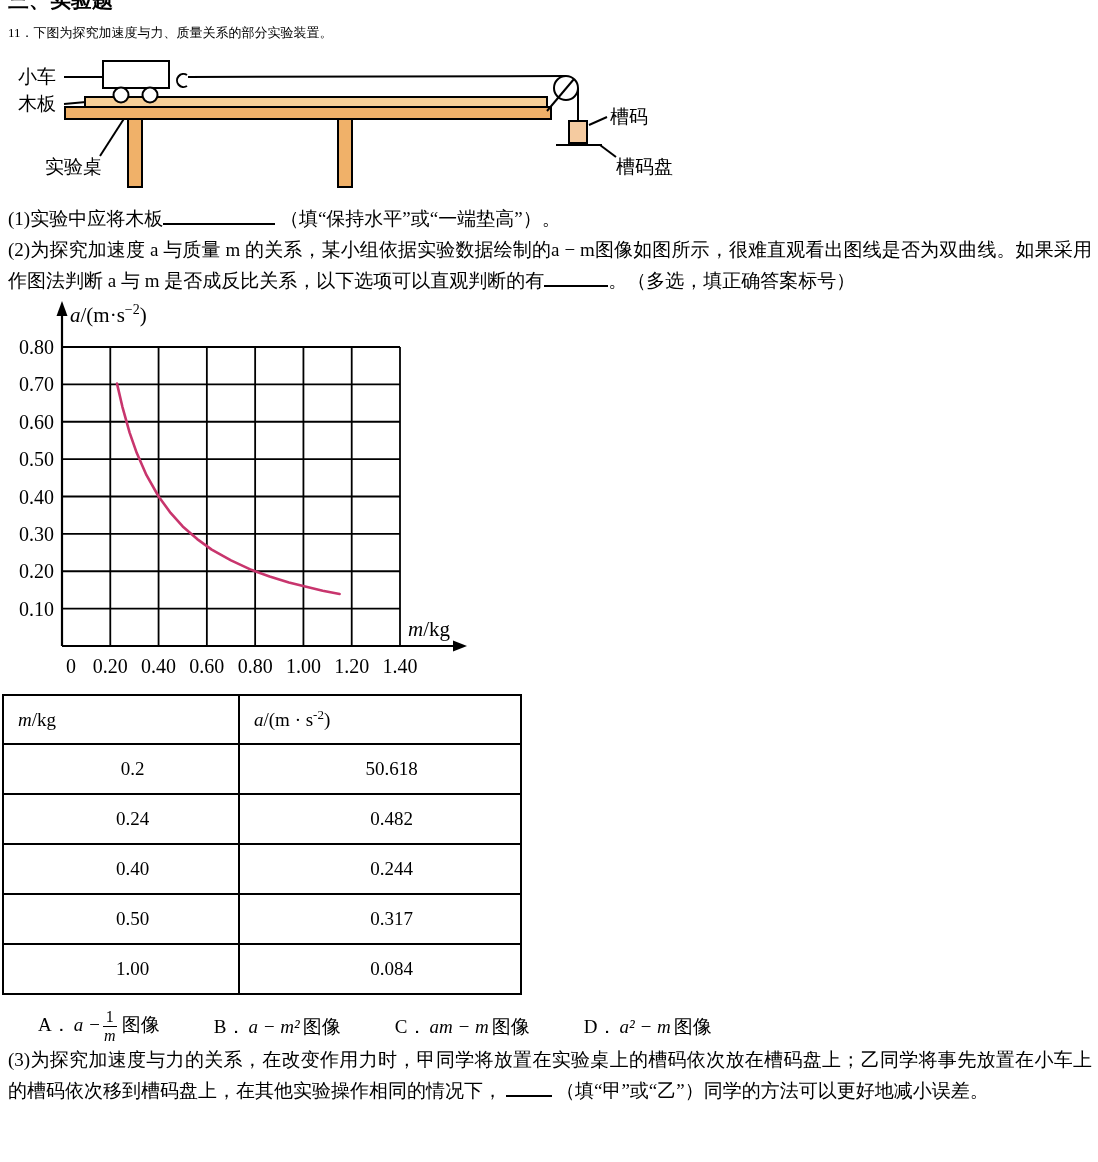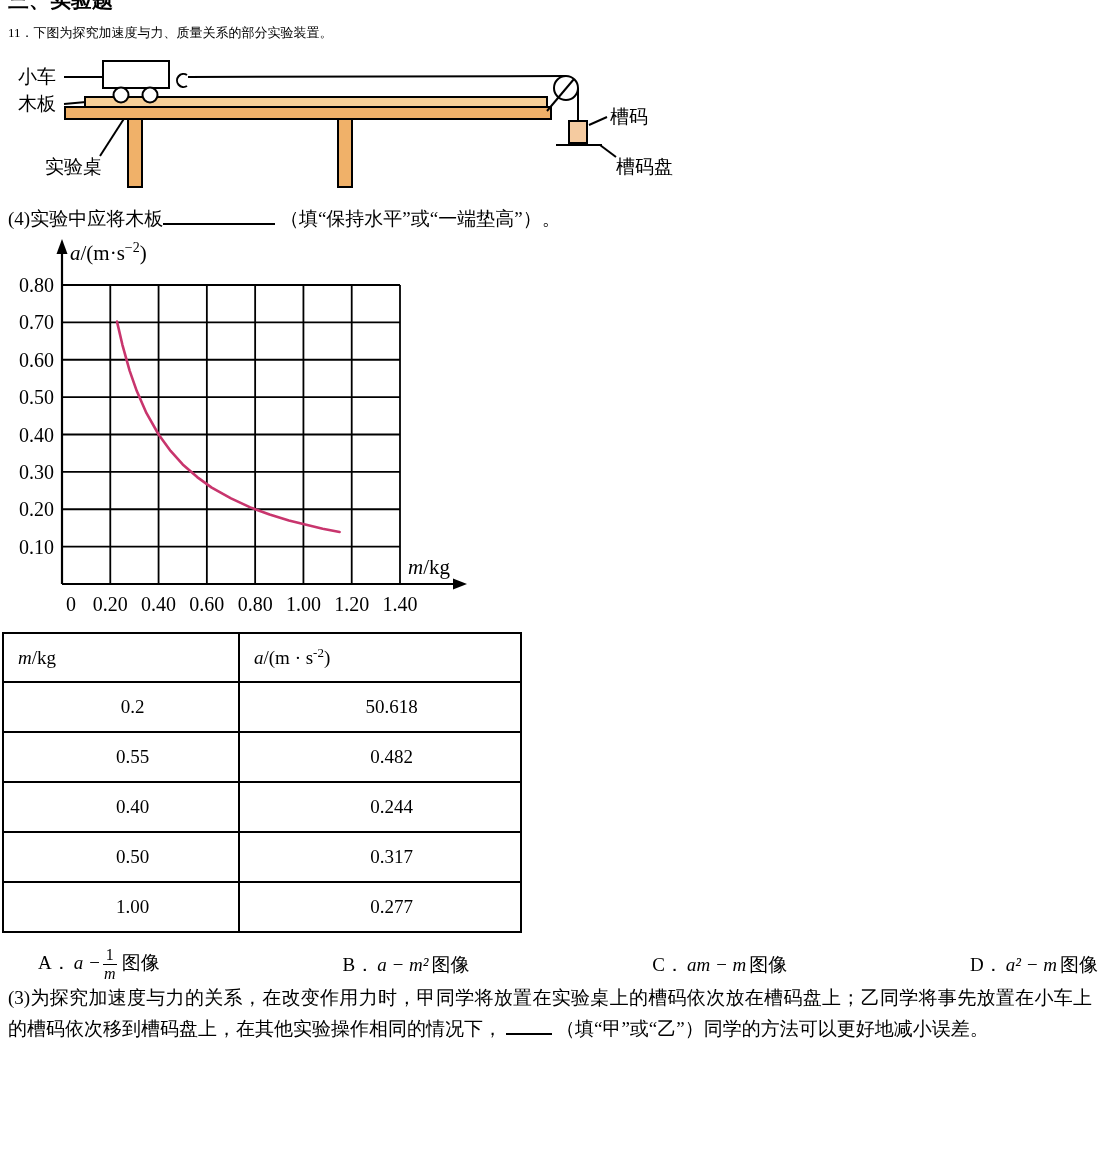--- a/index.html
+++ b/index.html
@@ -21,21 +21,21 @@
   .graph-wrap{margin:0 0 0 10px;}
   .tick-text{font-size:20px;font-family:"Liberation Serif","DejaVu Serif",serif;}
   .axis-label{font-size:21px;font-family:"Liberation Serif","DejaVu Serif",serif;}
   .ital{font-style:italic;}
   table.data{border-collapse:collapse;margin:8px 0 0 2px;width:520px;font-size:19px;}
   table.data th,table.data td{border:2px solid #000;}
   table.data th{height:45px;text-align:left;padding-left:14px;font-weight:normal;}
   table.data td{height:46px;text-align:center;padding-left:24px;}
   table.data th.c2,table.data td.c2{width:255px;}
   sup{font-size:13px;}
-  .options{margin:14px 0 0 38px;display:flex;gap:54px;align-items:center;font-size:19px;justify-content:space-between;}
+  .options{margin:14px 0 0 38px;display:flex;gap:54px;align-items:center;font-size:19px;}
   .opt .math{font-style:italic;font-family:"Liberation Serif","DejaVu Serif",serif;padding:0 3px;}
   .frac{display:inline-block;vertical-align:-0.55em;text-align:center;line-height:1;margin:0 2px;}
   .frac .num{display:block;font-style:normal;border-bottom:1.5px solid #000;padding:0 3px 1px;font-size:16px;}
   .frac .den{display:block;font-style:italic;padding-top:1px;font-size:16px;}
 </style>
 </head>
 <body>
 
 <div class="page">
 
@@ -71,22 +71,23 @@
     <line x1="589" y1="72" x2="607" y2="64" stroke="#000" stroke-width="2"></line>
     <line x1="600" y1="92" x2="616" y2="104" stroke="#000" stroke-width="2"></line>
 
     <text class="dlabel" x="18" y="30">小车</text>
     <text class="dlabel" x="18" y="57">木板</text>
     <text class="dlabel" x="45" y="120">实验桌</text>
     <text class="dlabel" x="610" y="70">槽码</text>
     <text class="dlabel" x="616" y="120">槽码盘</text>
   </svg>
 
-  <p class="qtext p1"><span>(4)实验中应将木板</span><span class="blank b1"></span> <span>（填“保持水平”或“一端垫高”）。</span></p>
+  <p class="qtext p1"><span>(1)实验中应将木板</span><span class="blank b1"></span> <span>（填“保持水平”或“一端垫高”）。</span></p>
 
+  <p class="qtext p2"><span>(2)为探究加速度 a 与质量 m 的关系，某小组依据实验数据绘制的a − m图像如图所示，很难直观看出图线是否为双曲线。如果采用作图法判断 a 与 m 是否成反比关系，以下选项可以直观判断的有</span><span class="blank b2"></span><span>。（多选，填正确答案标号）</span></p>
 
   <div class="graph-wrap">
     <svg id="graph" width="470" height="386" viewBox="0 0 470 386">
       <g id="grid" stroke="#000" stroke-width="1.8">
           <line x1="52" y1="51" x2="52" y2="350"></line>
           <line x1="100.28571428571428" y1="51" x2="100.28571428571428" y2="350"></line>
           <line x1="148.57142857142856" y1="51" x2="148.57142857142856" y2="350"></line>
           <line x1="196.85714285714286" y1="51" x2="196.85714285714286" y2="350"></line>
           <line x1="245.14285714285714" y1="51" x2="245.14285714285714" y2="350"></line>
           <line x1="293.42857142857144" y1="51" x2="293.42857142857144" y2="350"></line>
@@ -140,34 +141,34 @@
         <th class="c1"><span class="ital">m</span><span>/kg</span></th>
         <th class="c2"><span class="ital">a</span><span>/(m · s</span><sup>-2</sup><span>)</span></th>
       </tr>
     </thead>
     <tbody id="table-body">
         <tr>
           <td>0.2</td>
           <td class="c2">50.618</td>
         </tr>
         <tr>
-          <td>0.55</td>
+          <td>0.24</td>
           <td class="c2">0.482</td>
         </tr>
         <tr>
           <td>0.40</td>
           <td class="c2">0.244</td>
         </tr>
         <tr>
           <td>0.50</td>
           <td class="c2">0.317</td>
         </tr>
         <tr>
           <td>1.00</td>
-          <td class="c2">0.277</td>
+          <td class="c2">0.084</td>
         </tr>
       </tbody>
   </table>
 
   <div class="options">
     <span class="opt"><span>A．</span><span class="math"><span>a −</span><span class="frac"><span class="num">1</span><span class="den">m</span></span></span><span>图像</span></span>
     <span class="opt"><span>B．</span><span class="math">a − m²</span><span>图像</span></span>
     <span class="opt"><span>C．</span><span class="math">am − m</span><span>图像</span></span>
     <span class="opt"><span>D．</span><span class="math">a² − m</span><span>图像</span></span>
   </div>

